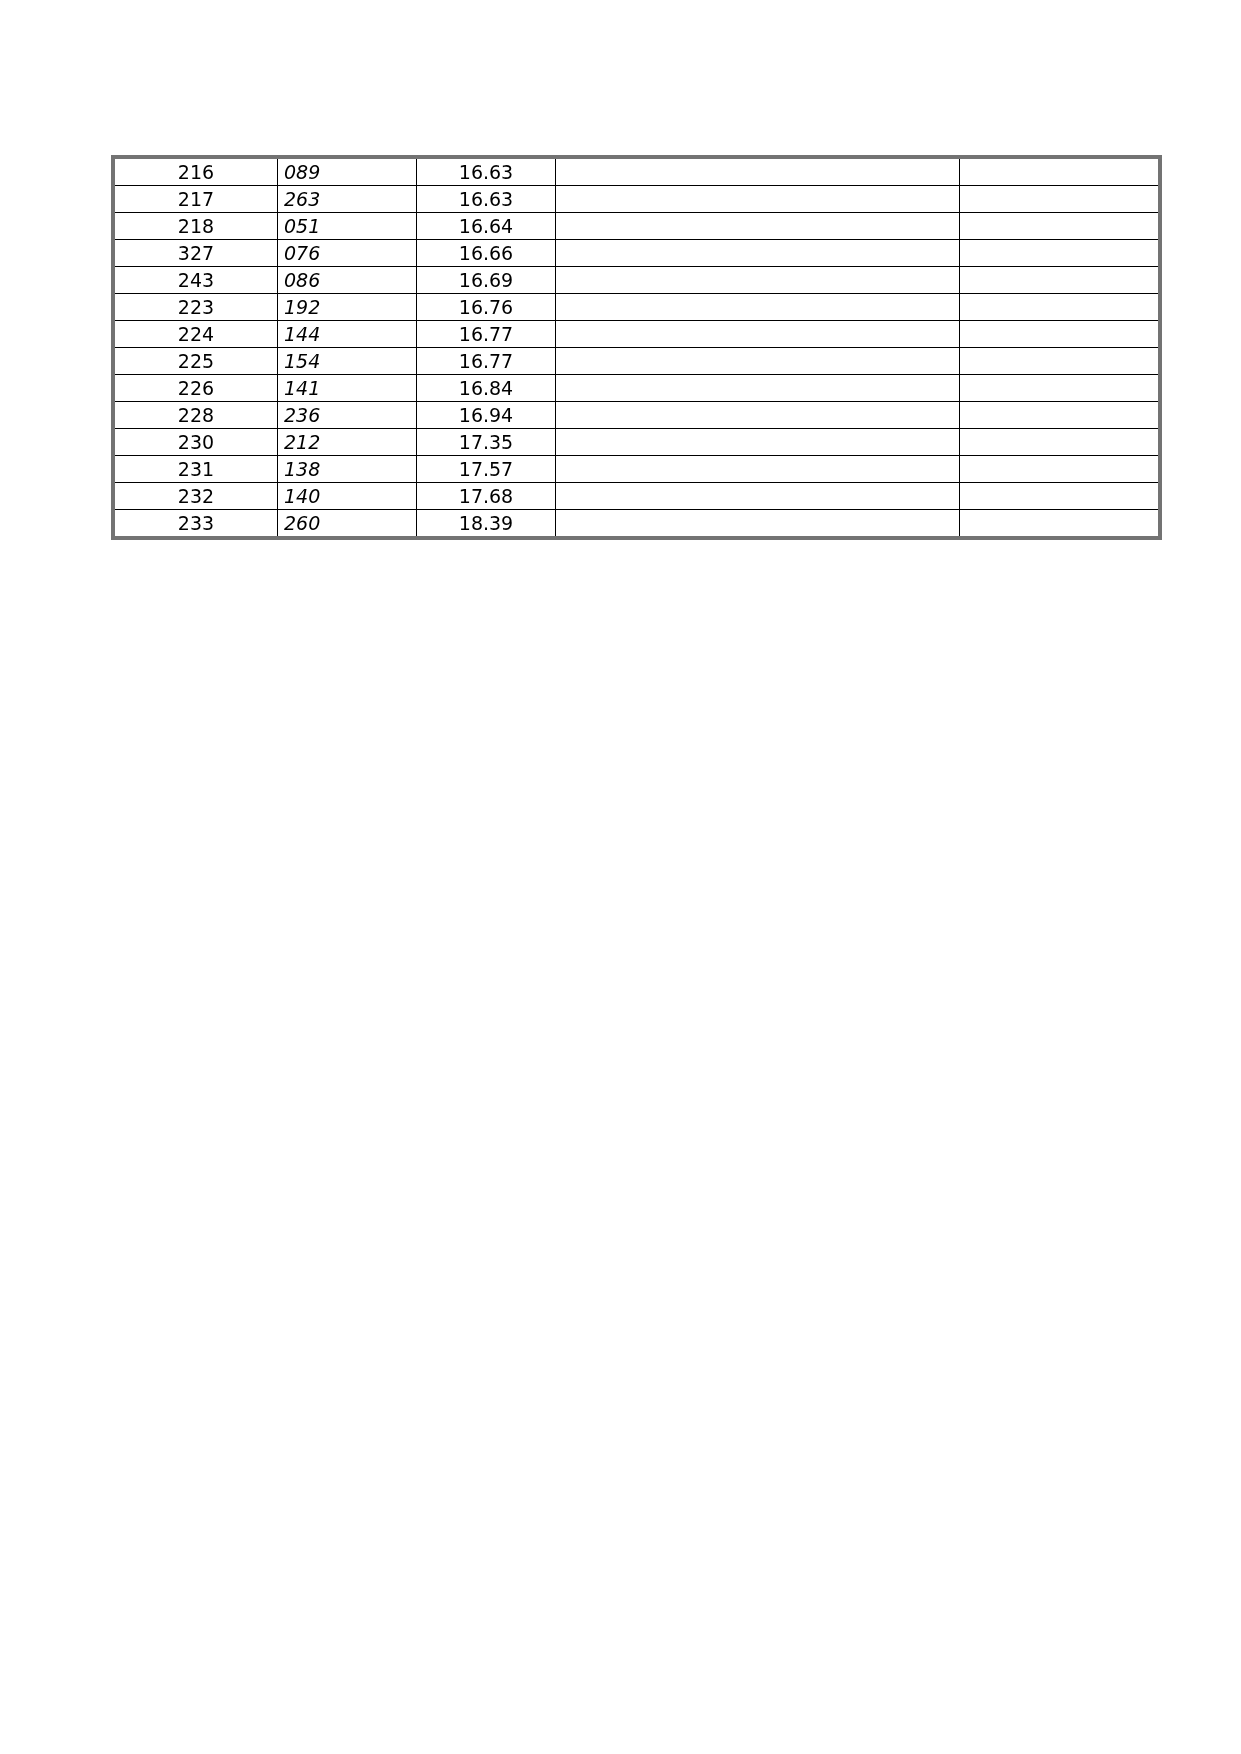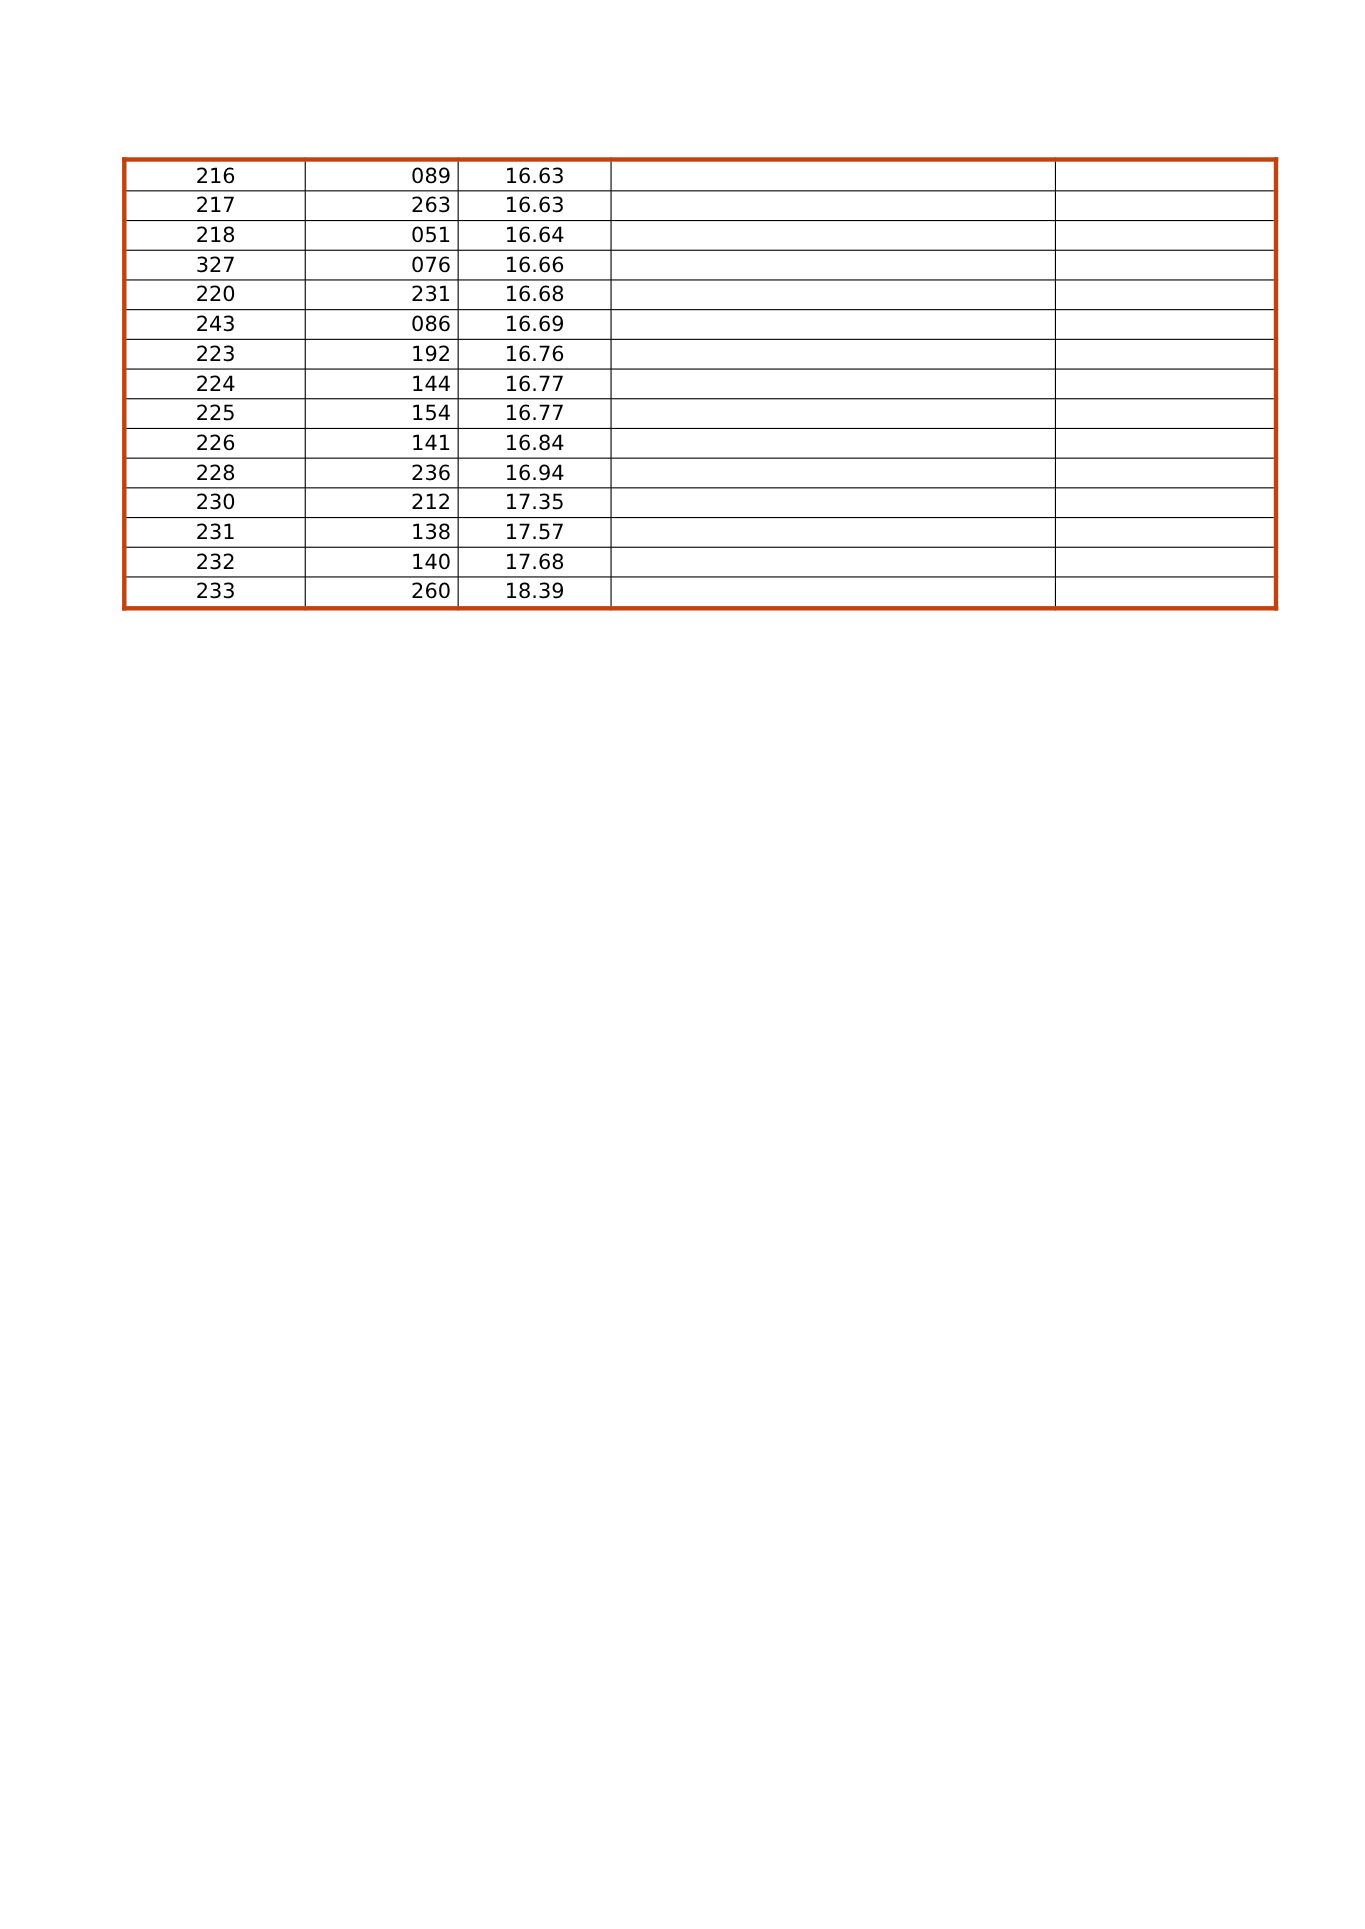--- a/index.html
+++ b/index.html
@@ -24,40 +24,42 @@
   .table-wrap {
     position: absolute;
     left: 111px;
     top: 143px;
     width: 989px;
   }
   table.data-table {
     border-collapse: collapse;
     table-layout: fixed;
     width: 989px;
-    border: 4px solid #c2410c;
+    border: 4px solid #737373;
+    margin-top: 12px;
   }
   table.data-table td {
     border: 1px solid #000000;
     height: 26px;
     padding: 0 6px;
     font-size: 19px;
     line-height: 26px;
     color: #000000;
     font-family: "DejaVu Sans", sans-serif;
     overflow: hidden;
     white-space: nowrap;
   }
   td.col-index {
     width: 150px;
     text-align: center;
   }
   td.col-code {
     width: 126px;
-    text-align: right;
+    text-align: left;
+    font-style: italic;
   }
   td.col-value {
     width: 126px;
     text-align: center;
   }
   td.col-blank-wide {
     width: 391px;
   }
   td.col-blank-narrow {
     width: 186px;
@@ -88,27 +90,20 @@
             <td class="col-index">218</td>
             <td class="col-code">051</td>
             <td class="col-value">16.64</td>
             <td class="col-blank-wide"></td>
             <td class="col-blank-narrow"></td>
           </tr>
           <tr>
             <td class="col-index">327</td>
             <td class="col-code">076</td>
             <td class="col-value">16.66</td>
-            <td class="col-blank-wide"></td>
-            <td class="col-blank-narrow"></td>
-          </tr>
-          <tr>
-            <td class="col-index">220</td>
-            <td class="col-code">231</td>
-            <td class="col-value">16.68</td>
             <td class="col-blank-wide"></td>
             <td class="col-blank-narrow"></td>
           </tr>
           <tr>
             <td class="col-index">243</td>
             <td class="col-code">086</td>
             <td class="col-value">16.69</td>
             <td class="col-blank-wide"></td>
             <td class="col-blank-narrow"></td>
           </tr>

